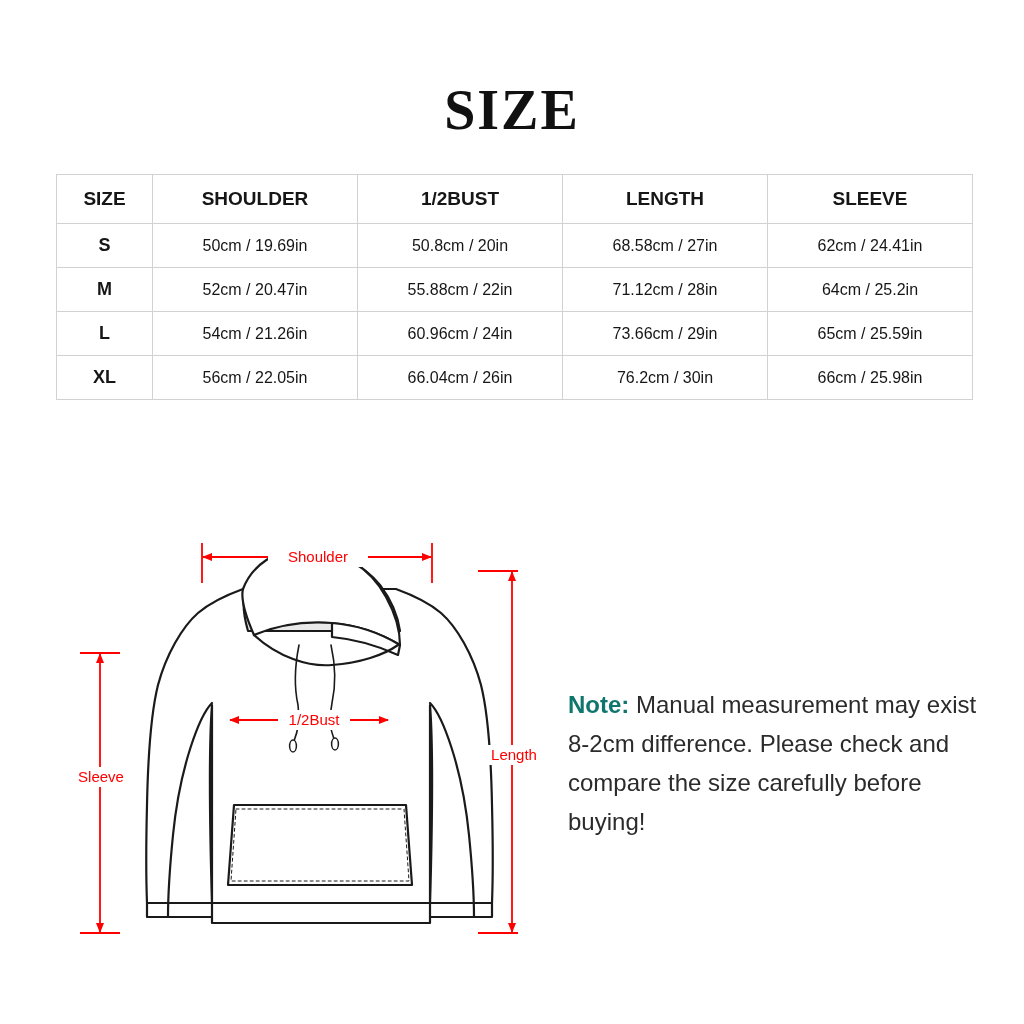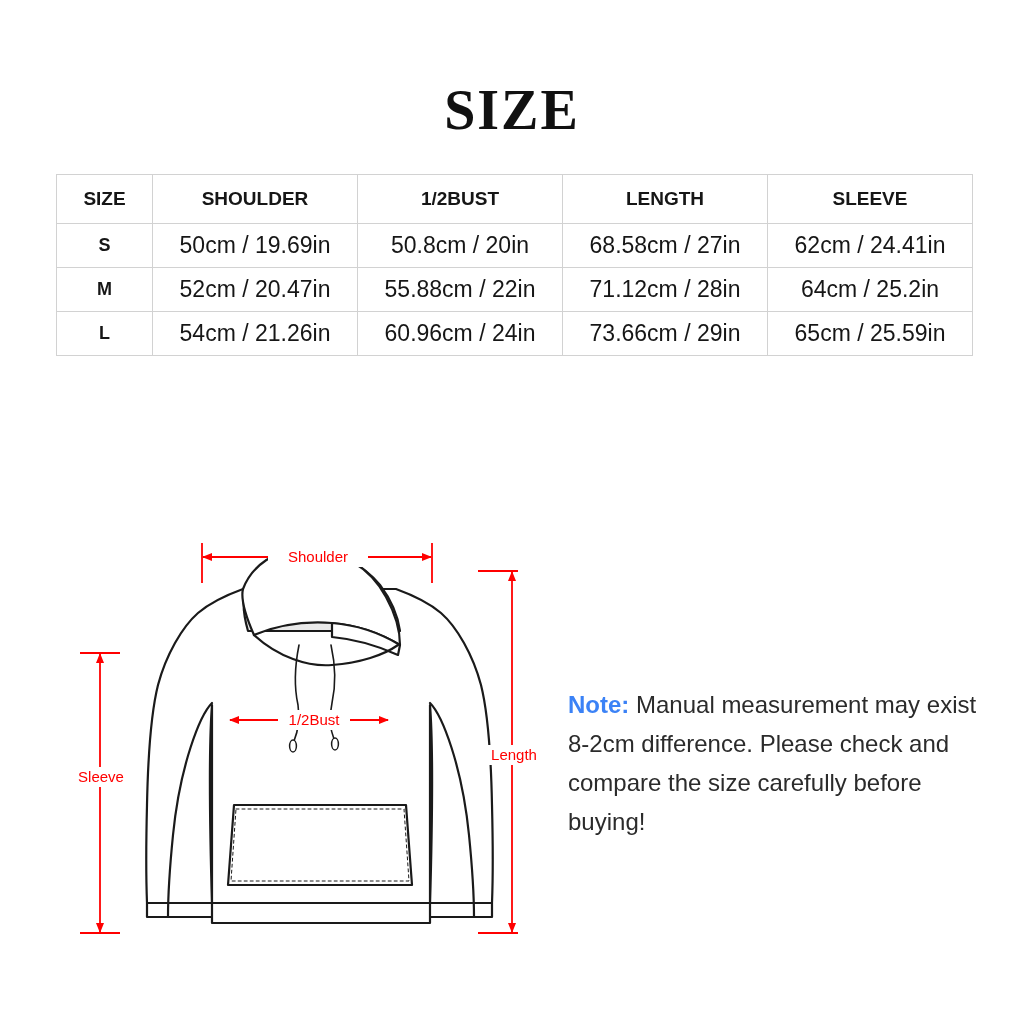--- a/index.html
+++ b/index.html
@@ -45,21 +45,21 @@
     vertical-align: middle;
     color: #161616;
   }
   #size-table thead th {
     height: 46px;
     font-size: 19px;
     font-weight: 700;
   }
   #size-table tbody td {
     height: 41px;
-    font-size: 23px;
+    font-size: 16px;
     font-weight: 400;
   }
   #size-table tbody td.size-col {
     font-weight: 700;
     font-size: 18px;
   }
   .col-size { width: 96px; }
   .col-other { width: 205px; }
 
   
@@ -77,21 +77,21 @@
     position: absolute;
     top: 685px;
     left: 568px;
     width: 410px;
     font-size: 24px;
     line-height: 1.63;
     color: #2b2b2b;
   }
   #note .note-label {
     font-weight: 700;
-    color: #3b82f6;
+    color: #0f766e;
   }
 </style>
 </head>
 <body>
 
 <div id="page-title">SIZE</div>
 
 <table id="size-table">
   <colgroup>
     <col class="col-size">
@@ -123,20 +123,27 @@
       <td>55.88cm / 22in</td>
       <td>71.12cm / 28in</td>
       <td>64cm / 25.2in</td>
     </tr>
     <tr>
       <td class="size-col">L</td>
       <td>54cm / 21.26in</td>
       <td>60.96cm / 24in</td>
       <td>73.66cm / 29in</td>
       <td>65cm / 25.59in</td>
+    </tr>
+    <tr>
+      <td class="size-col">XL</td>
+      <td>56cm / 22.05in</td>
+      <td>66.04cm / 26in</td>
+      <td>76.2cm / 30in</td>
+      <td>66cm / 25.98in</td>
     </tr>
   </tbody>
 </table>
 
 <div id="diagram">
   <svg width="520" height="470" viewBox="0 0 520 470" xmlns="http://www.w3.org/2000/svg">
     <defs>
       <marker id="arrR" markerWidth="10" markerHeight="10" refX="9" refY="4" orient="auto" markerUnits="userSpaceOnUse">
         <path d="M0,0 L10,4 L0,8 z" fill="#ff0000"></path>
       </marker>

